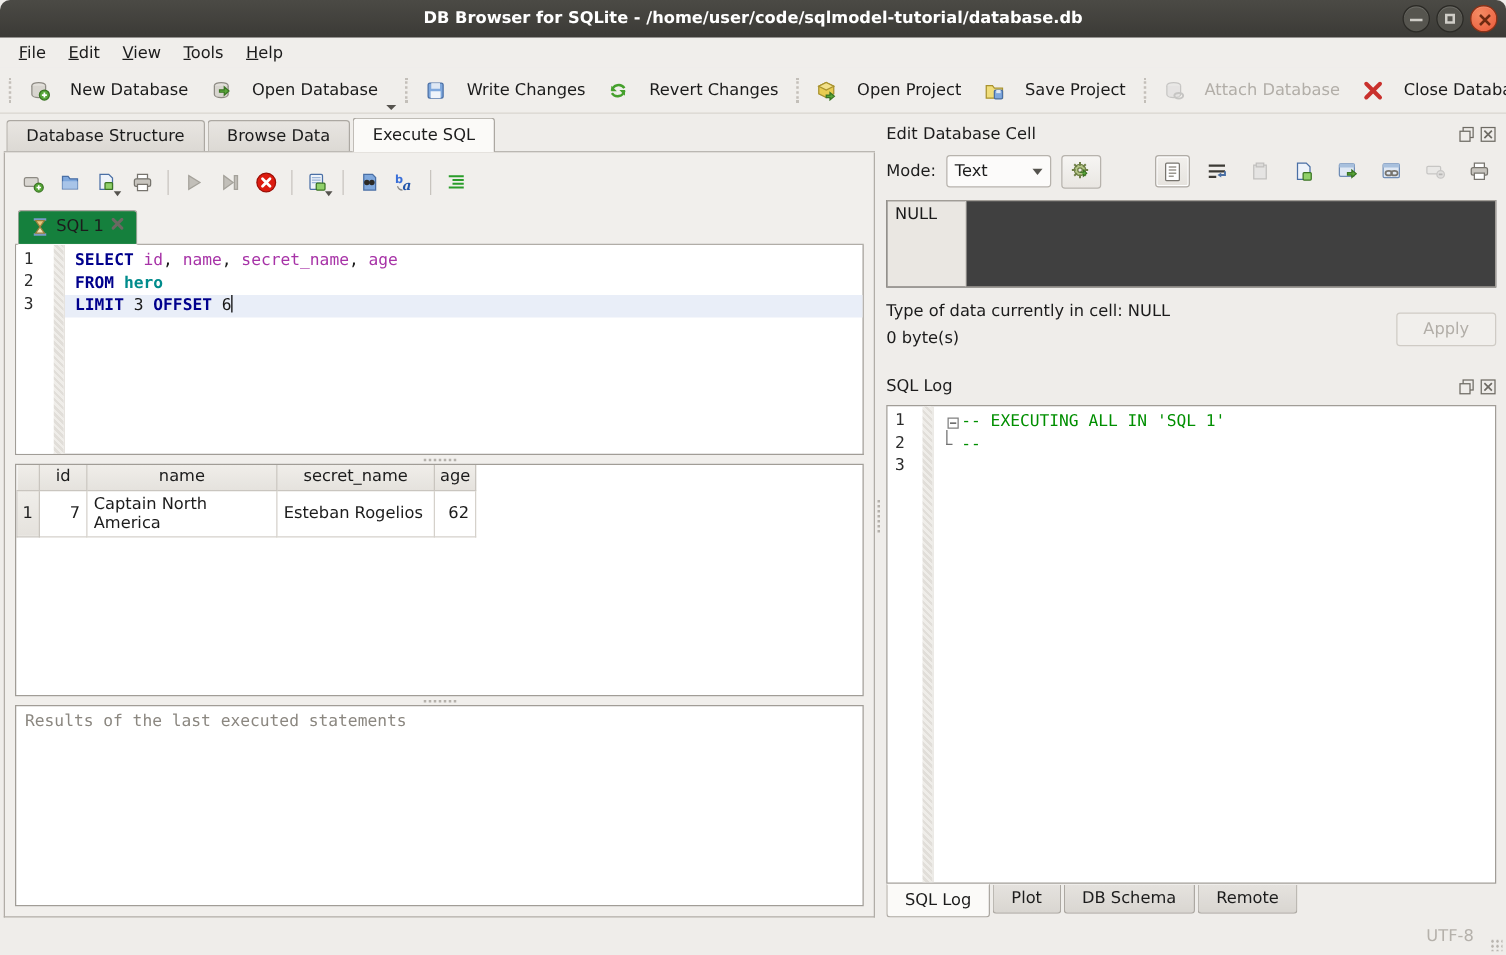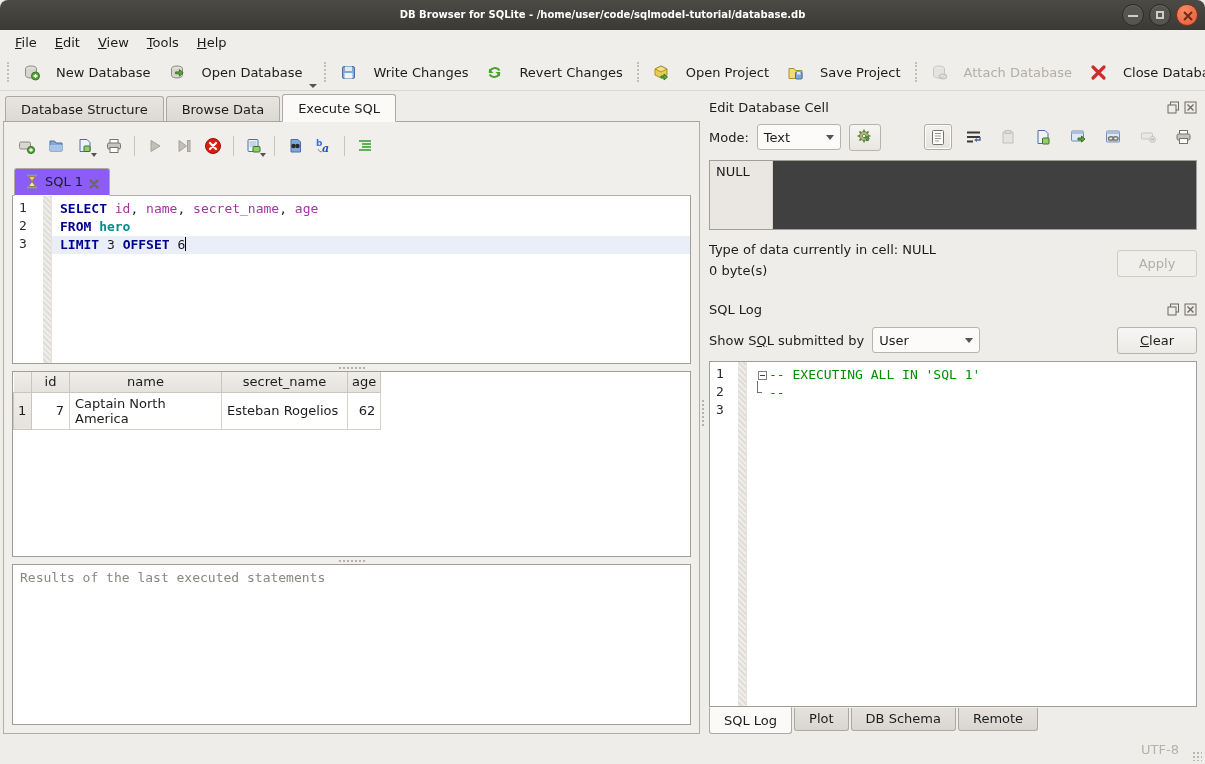--- a/index.html
+++ b/index.html
@@ -6,21 +6,21 @@
   html,body { background:#d8d5d0; }
   .window {
     width:1205px; height:764px; position:relative; overflow:hidden;
     background:#efedea; font-family:"DejaVu Sans","Liberation Sans",sans-serif;
     font-size:13px; color:#1c1c1c;
   }
   
   .titlebar {
     height:30px; background:linear-gradient(#4b4a45,#3b3a36);
     border-radius:8px 8px 0 0; position:relative;
-    color:#fff; font-weight:bold; text-align:center; line-height:29px; font-size:10px;
+    color:#fff; font-weight:bold; text-align:center; line-height:29px; font-size:13px;
   }
   .winbtns { position:absolute; right:7px; top:4px; display:flex; gap:5px; }
   .winbtn {
     width:22px; height:22px; border-radius:50%; background:#56554f;
     border:1px solid #2b2a26; position:relative; cursor:default;
     box-shadow:inset 0 1px 0 rgba(255,255,255,.12);
   }
   .winbtn .bar { position:absolute; left:5px; top:10px; width:10px; height:2px; background:#cfcdc7; }
   .winbtn .box { position:absolute; left:6px; top:6px; width:8px; height:8px; border:2px solid #cfcdc7; }
   .winbtn.close { background:radial-gradient(circle at 35% 30%, #f58b63, #e9593a); border-color:#8c3015; }
@@ -53,21 +53,21 @@
   .tab.active { background:#fbfaf8; padding:6px 15px 5px; margin-bottom:-1px; border-bottom:1px solid #fbfaf8; }
   .frame { flex:1; border:1px solid #b1ada7; border-top:none; background:#f1efec; padding:8px; display:flex; flex-direction:column; }
   
   .etoolbar { display:flex; align-items:center; gap:3px; height:32px; padding-left:2px; }
   .ebtn { width:26px; height:26px; display:flex; align-items:center; justify-content:center; position:relative; }
   .ebtn .mini-caret { position:absolute; right:1px; bottom:2px; width:0; height:0; border-left:3px solid transparent; border-right:3px solid transparent; border-top:4px solid #55534e; }
   .esep { width:1px; height:20px; background:#c8c4be; margin:0 4px; }
   
   .sqltabbar { display:flex; align-items:flex-end; height:31px; border-bottom:1px solid #b1ada7; margin-top:3px; }
   .sqltab {
-    display:flex; align-items:flex-end; gap:6px; padding:5px 10px 6px; background:#8b5cf6;
+    display:flex; align-items:flex-start; gap:6px; padding:5px 10px 6px; background:#15803d;
     border:1px solid #aca8a2; border-bottom:1px solid #fbfaf8; border-radius:3px 3px 0 0; margin-bottom:-1px; margin-left:2px;
   }
   
   .editor { height:168px; background:#fff; border:1px solid #a19d97; border-top:none; display:flex; font-family:"DejaVu Sans Mono","Liberation Mono",monospace; font-size:13px; }
   .gutter { width:30px; background:#fff; padding-top:4px; color:#2b2b2b; }
   .gutter div { height:18px; padding-left:6px; }
   .hatch { width:9px; background:repeating-linear-gradient(45deg,#efede9 0 2px,#e1ded9 2px 4px); border-right:1px solid #e6e3de; }
   .codearea { flex:1; padding-top:4px; }
   .code-line { height:18px; line-height:18px; padding-left:8px; white-space:pre; }
   .code-line.current { background:#e9eef8; }
@@ -518,32 +518,20 @@
               <rect x="3.5" y="1" width="8" height="8" fill="none" stroke="#6e6b64"></rect>
               <rect x="1" y="4" width="8" height="8" fill="#efedea" stroke="#6e6b64"></rect>
             </svg>
           <svg class="dockicon">
               <rect x="1" y="1" width="11" height="11" fill="none" stroke="#6e6b64"></rect>
               <path d="M3.5 3.5 l6 6 M9.5 3.5 l-6 6" stroke="#6e6b64" stroke-width="1.4"></path>
             </svg>
         </div>
       </div>
 
-      <div class="showrow">
-        <span><span>Show S</span><span class="mn">Q</span><span>L submitted by</span></span>
-        <div class="select user-select">
-          <span>User</span>
-          <div class="sel-arrow"></div>
-        </div>
-        <div class="clearwrap">
-          <div class="btn">
-              <span><span class="mn">C</span><span>lear</span></span>
-            </div>
-        </div>
-      </div>
 
       <div class="logbox">
         <div class="loggutter">
           <div>1</div>
           <div>2</div>
           <div>3</div>
         </div>
         <div class="hatch"></div>
         <div class="logarea">
           <div class="log-line">

